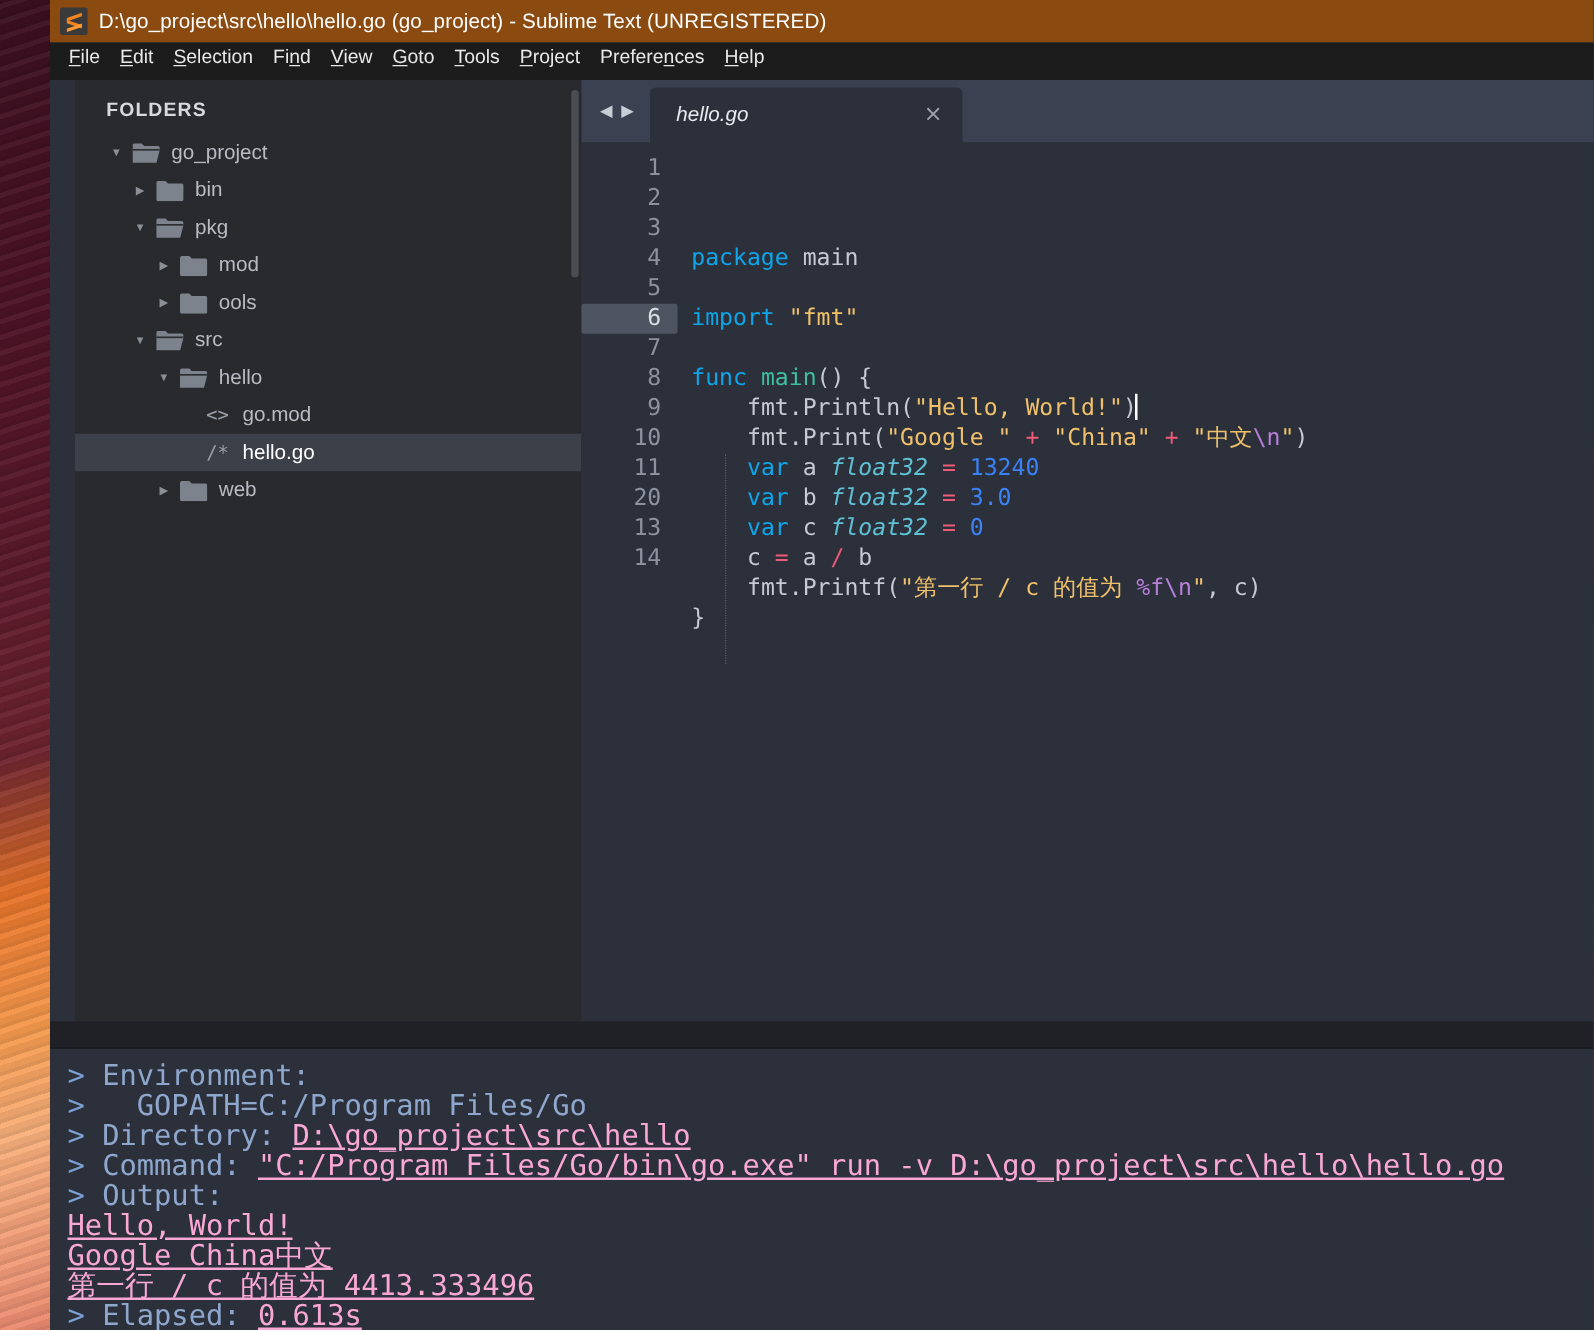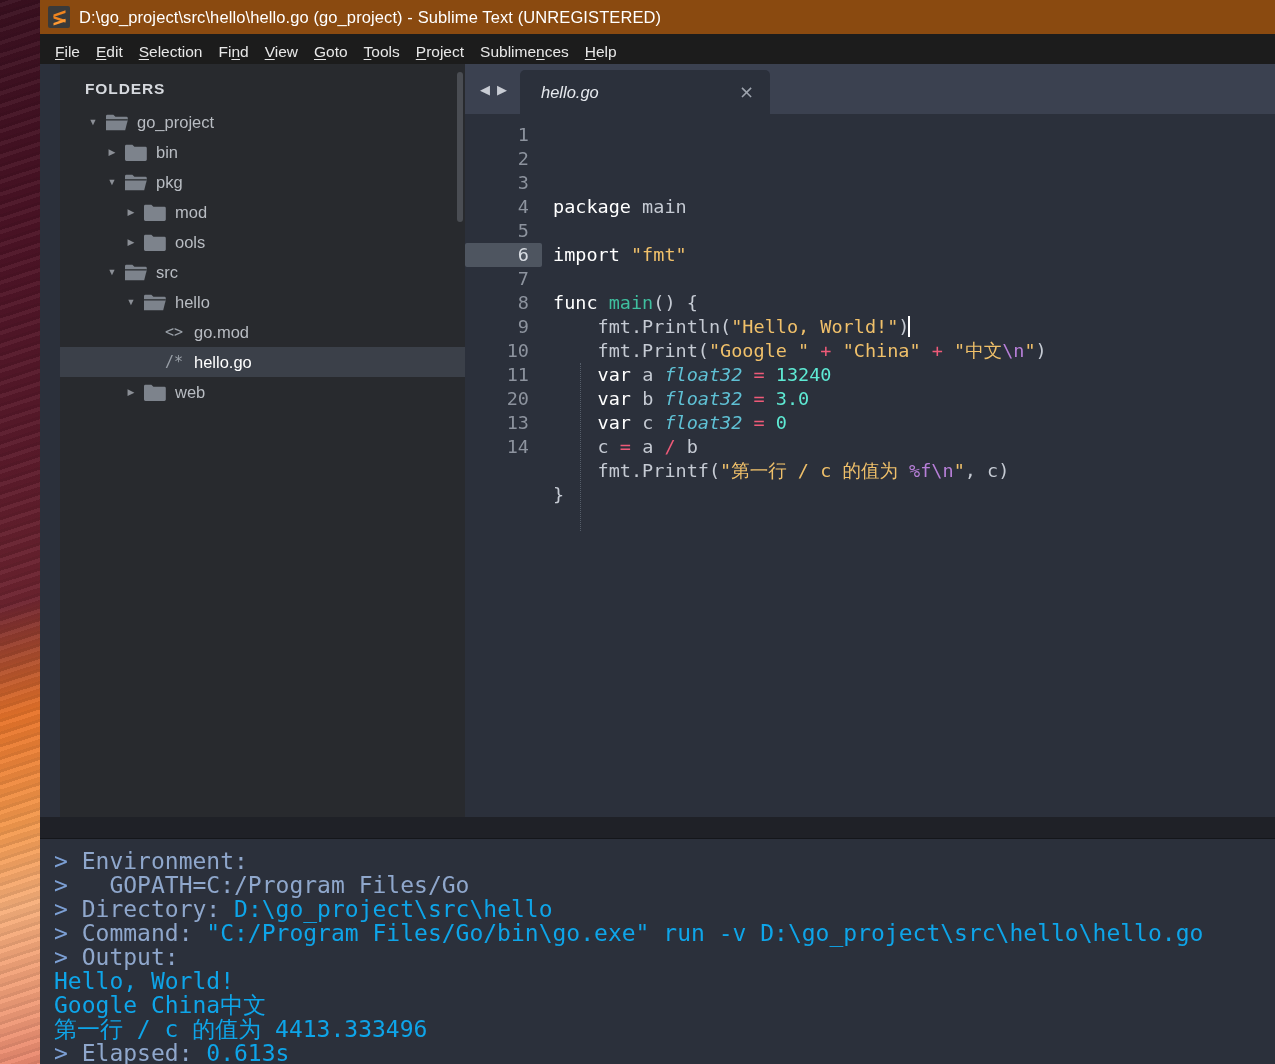--- a/index.html
+++ b/index.html
@@ -68,21 +68,21 @@
     font-size: 16.5px;
     font-family: "Liberation Sans", sans-serif;
     letter-spacing: 0.1px;
     white-space: nowrap;
   }
 
   
   #menubar {
     height: 30px; flex: none;
     background: #1c1c1c;
-    display: flex; align-items: flex-end;
+    display: flex; align-items: flex-start;
     padding-left: 7px;
     color: #e8e8e8;
     font-family: "Liberation Sans", sans-serif;
     font-size: 15.5px;
   }
   .menu-item {
     padding: 3px 8px;
     white-space: nowrap;
     cursor: default;
   }
@@ -227,24 +227,24 @@
     color: #c5cad3;
     padding-left: 11px;
   }
   .cline { height: 24px; }
   #indent-guide {
     position: absolute;
     left: 38px; top: 240px;
     width: 1px; height: 168px;
     border-left: 1px dotted #555d69;
   }
-  .kw   { color: #ffffff; }       
+  .kw   { color: #0ea5e9; }       
   .fn   { color: #3fbf9f; }       
   .str  { color: #f0c06a; }       
-  .num  { color: #5eead4; }       
+  .num  { color: #3b82f6; }       
   .typ  { color: #5fc0d4; font-style: italic; }  
   .op   { color: #ee5a78; }       
   .pl   { color: #c5cad3; }       
   .esc  { color: #b77fd8; }       
   .caret {
     display: inline-block;
     width: 2px; height: 21px;
     background: #ffffff;
     vertical-align: -4px;
     margin-left: -1px;
@@ -263,21 +263,21 @@
     font-size: 23px;
     line-height: 24px;
     padding: 10px 0 0 14px;
     color: #e8ebf0;
     overflow: hidden;
     white-space: pre;
   }
   .oline { height: 24px; }
   .otag { color: #7c9fd4; }
   .odim { color: #8fa7cc; }
-  .oval { color: #0ea5e9; }
+  .oval { color: #f9a8d4; text-decoration: underline; }
 </style>
 </head>
 <body>
 
 <div id="desktop"></div>
 
 <div id="window">
 
   <div id="titlebar">
     <div id="app-logo">
@@ -292,21 +292,21 @@
 
   <div id="menubar">
     <div class="menu-item"><span></span><u>F</u><span>ile</span></div>
     <div class="menu-item"><span></span><u>E</u><span>dit</span></div>
     <div class="menu-item"><span></span><u>S</u><span>election</span></div>
     <div class="menu-item"><span>Fi</span><u>n</u><span>d</span></div>
     <div class="menu-item"><span></span><u>V</u><span>iew</span></div>
     <div class="menu-item"><span></span><u>G</u><span>oto</span></div>
     <div class="menu-item"><span></span><u>T</u><span>ools</span></div>
     <div class="menu-item"><span></span><u>P</u><span>roject</span></div>
-    <div class="menu-item"><span>Sublime</span><u>n</u><span>ces</span></div>
+    <div class="menu-item"><span>Prefere</span><u>n</u><span>ces</span></div>
     <div class="menu-item"><span></span><u>H</u><span>elp</span></div>
   </div>
 
   <div id="body-split">
     <div id="upper">
 
       <div id="sidebar">
         <div id="folders-header">FOLDERS</div>
         <div id="tree-container">
             <div class="tree-row" style="padding-left: 25px;">

